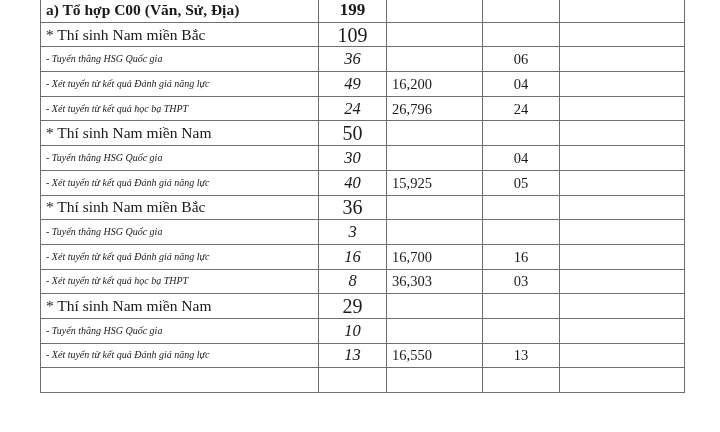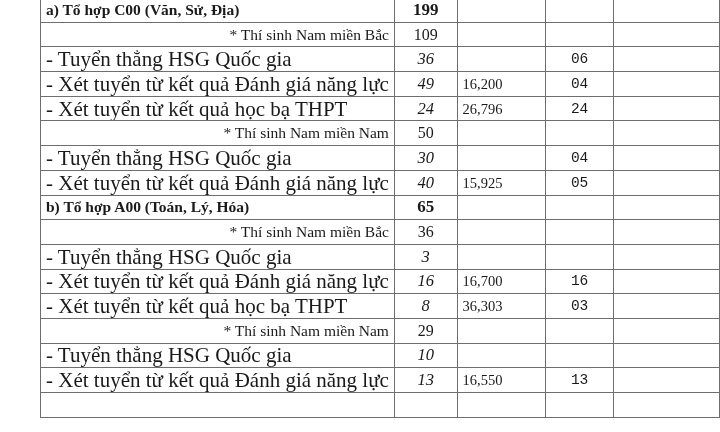--- a/index.html
+++ b/index.html
@@ -20,27 +20,27 @@
     white-space: nowrap;
     overflow: hidden;
   }
   col.c1 { width: 278px; }
   col.c2 { width: 68px; }
   col.c3 { width: 96px; }
   col.c4 { width: 77px; }
   col.c5 { width: 125px; }
   td.num { text-align: center; }
   td.score { text-align: left; font-size: 14.5px; }
-  td.quota { text-align: center; font-size: 14.5px; font-family: Liberation Mono, monospace; }
+  td.quota { text-align: center; font-size: 14.5px; }
   tr.group td.label { font-weight: bold; font-size: 15.5px; }
   tr.group td.num { font-weight: bold; font-size: 17px; }
-  tr.region td.label { font-size: 15.5px; text-align: right; }
-  tr.method td.label { font-size: 21px; }
+  tr.region td.label { font-size: 15.5px; }
+  tr.method td.label { font-style: italic; font-size: 10px; }
   tr.method td.num { font-style: italic; font-size: 16.5px; }
-  tr.region td.num { font-size: 16px; }
+  tr.region td.num { font-size: 20px; }
 </style>
 </head>
 <body>
 
 <div class="table-wrap">
   <table>
     <colgroup>
       <col class="c1">
         <col class="c2">
         <col class="c3">
@@ -97,27 +97,20 @@
         <td class="quota">04</td>
         <td></td>
       </tr>
       <tr class="method">
         <td class="label">- Xét tuyển từ kết quả Đánh giá năng lực</td>
         <td class="num">40</td>
         <td class="score">15,925</td>
         <td class="quota">05</td>
         <td></td>
       </tr>
-      <tr class="group">
-        <td class="label">b) Tổ hợp A00 (Toán, Lý, Hóa)</td>
-        <td class="num">65</td>
-        <td class="score"></td>
-        <td class="quota"></td>
-        <td></td>
-      </tr>
       <tr class="region">
         <td class="label">* Thí sinh Nam miền Bắc</td>
         <td class="num">36</td>
         <td class="score"></td>
         <td class="quota"></td>
         <td></td>
       </tr>
       <tr class="method">
         <td class="label">- Tuyển thẳng HSG Quốc gia</td>
         <td class="num">3</td>

